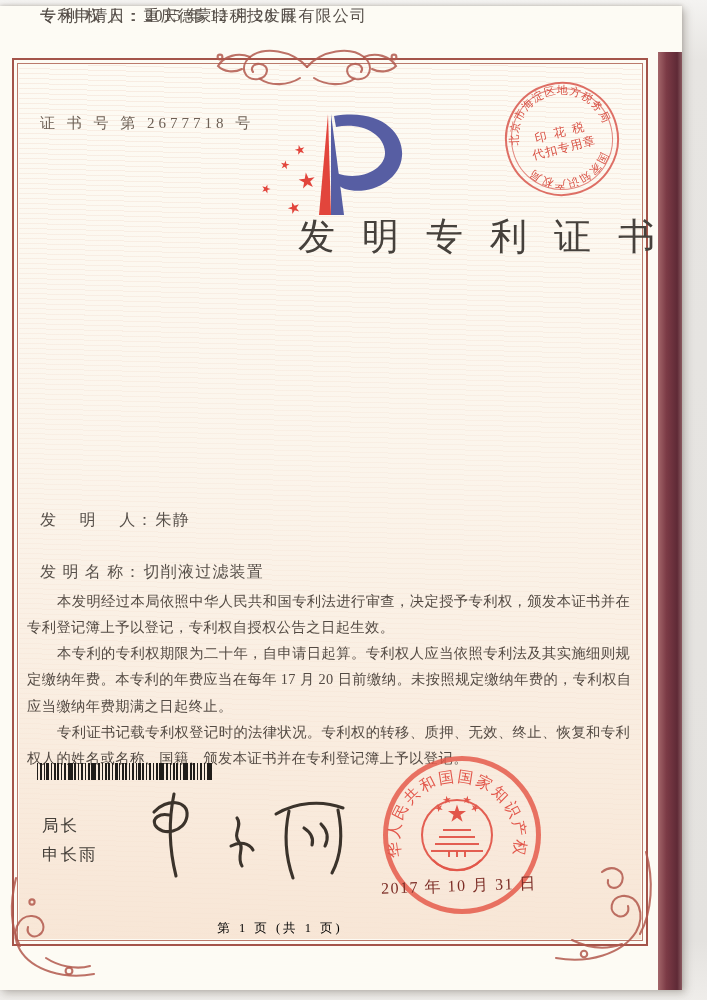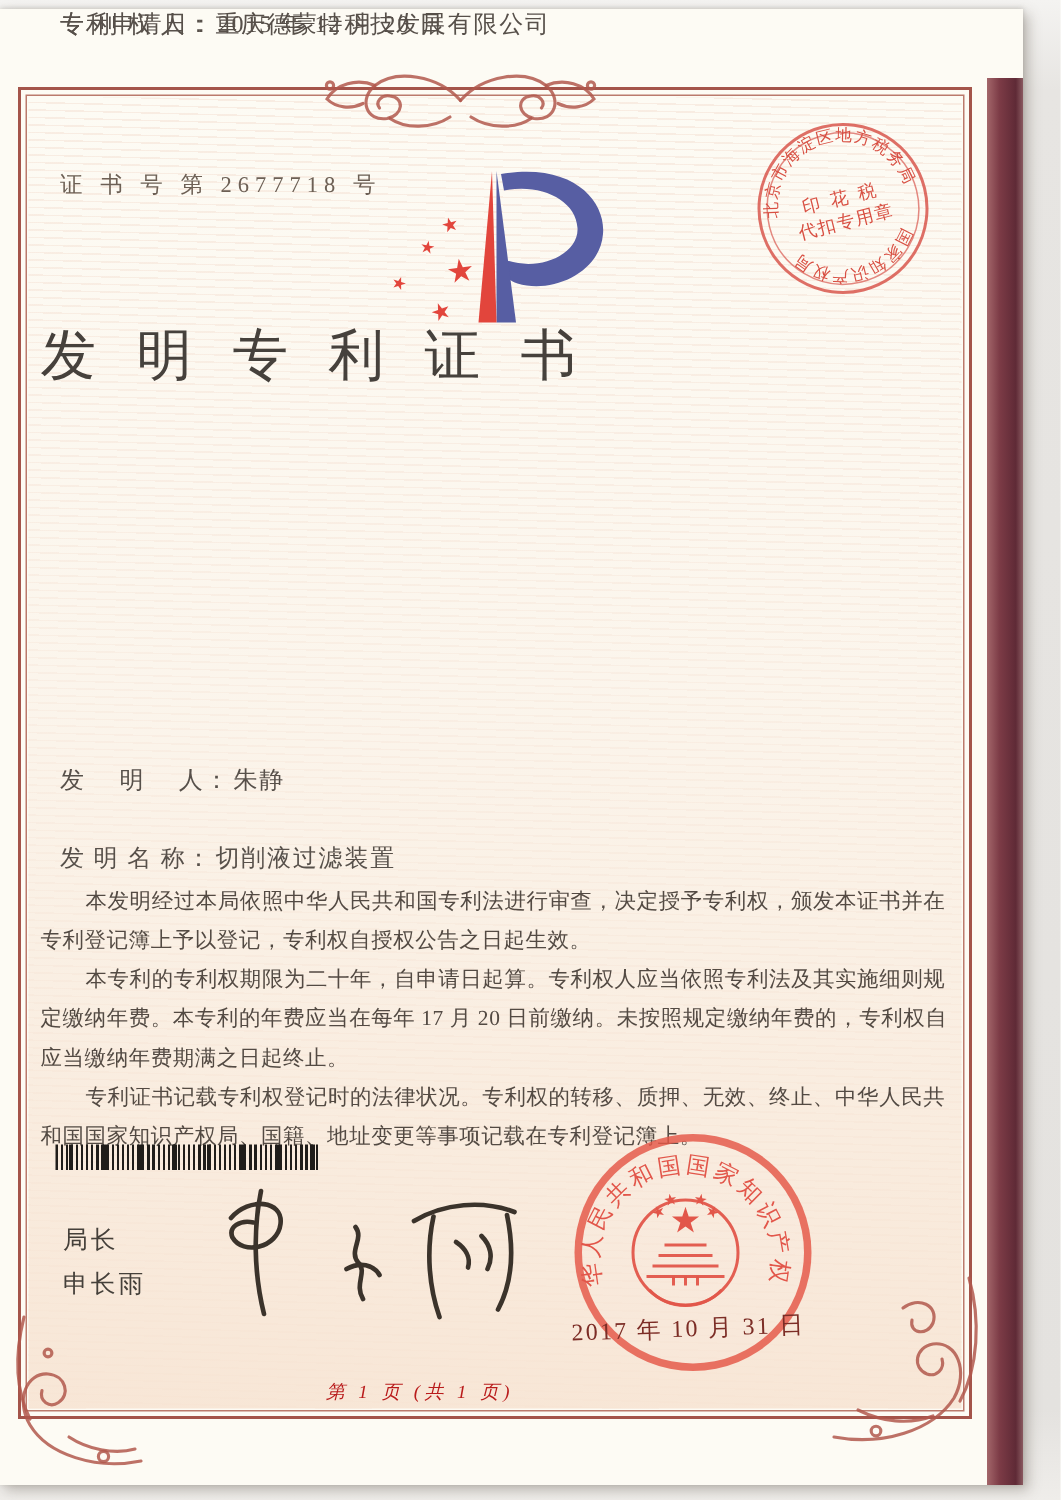--- a/index.html
+++ b/index.html
@@ -31,21 +31,21 @@
       linear-gradient(180deg, rgba(253,250,243,0) 0%, rgba(250,240,229,.55) 45%, rgba(247,228,211,.9) 100%),
       repeating-linear-gradient(1.5deg, rgba(216,138,106,.13) 0px, rgba(216,138,106,.13) 1px, rgba(0,0,0,0) 1px, rgba(0,0,0,0) 5px);
   }
   .orn{position:absolute;z-index:2;}
   .orn path,.orn circle{stroke:#b2584c;fill:none;stroke-width:2.1;stroke-linecap:round;opacity:.85;}
   .certno{
     position:absolute;left:40px;top:108px;font-size:15px;letter-spacing:4px;color:#6d6055;z-index:3;font-family:Liberation Serif, serif;
   }
   .logo{position:absolute;left:248px;top:104px;width:168px;height:112px;z-index:3;}
   .title{
-    position:absolute;left:0;top:206px;width:682px;text-align:left;
+    position:absolute;left:0;top:206px;width:682px;text-align:right;
     font-size:37px;letter-spacing:27px;text-indent:27px;color:#46413c;z-index:3;
   }
   .field{
     position:absolute;left:40px;font-size:16px;color:#57504a;letter-spacing:1.2px;z-index:3;white-space:nowrap;
   }
   .field .fvalue{margin-left:2px;}
   .field:nth-of-type(1){top:302px}
   .field:nth-of-type(2){top:352px}
   .field:nth-of-type(3){top:402px}
   .field:nth-of-type(4){top:454px}
@@ -55,21 +55,21 @@
     position:absolute;left:27px;top:582px;width:608px;z-index:3;
     font-size:14.3px;line-height:1.83;color:#534a43;letter-spacing:.4px;
   }
   .body-text p{margin:0;text-indent:2.1em;}
   .barcode{
     position:absolute;left:37px;top:757px;width:176px;height:17px;z-index:3;
     background:
       repeating-linear-gradient(90deg, rgba(32,29,26,0) 0 9px, #201d1a 9px 12px, rgba(32,29,26,0) 12px 23px),
       repeating-linear-gradient(90deg, #201d1a 0 1.5px, rgba(0,0,0,0) 1.5px 3.4px);
   }
-  .director{position:absolute;left:42px;top:806px;z-index:4;font-size:16.5px;color:#45403a;letter-spacing:2px;line-height:29px;}
+  .director{position:absolute;left:42px;top:806px;z-index:4;font-size:16.5px;color:#45403a;letter-spacing:2px;line-height:29px;font-family:Liberation Mono, monospace;}
   .signature{position:absolute;left:136px;top:778px;width:218px;height:102px;z-index:4;}
   .signature path{stroke:#3b332b;stroke-width:3.1;fill:none;stroke-linecap:round;stroke-linejoin:round;}
   .seal-office{
     position:absolute;left:383px;top:750px;width:148px;height:148px;border-radius:50%;
     border:5px solid rgba(228,85,70,.82);z-index:3;
     background:rgba(255,240,235,.06);
   }
   .seal-office svg{position:absolute;left:-5px;top:-5px;}
   .seal-office text{fill:#e2564a;font-family:"Liberation Serif",serif;}
   .seal-office .emb{stroke:#e2564a;fill:none;stroke-width:2;opacity:.95;}
@@ -81,21 +81,21 @@
     position:absolute;left:505px;top:76px;width:110px;height:110px;border-radius:50%;
     border:2px solid rgba(214,76,66,.8);z-index:3;transform:rotate(-14deg);
   }
   .seal-tax::after{
     content:"";position:absolute;left:4px;top:4px;right:4px;bottom:4px;border-radius:50%;
     border:1px solid rgba(214,76,66,.65);
   }
   .seal-tax text{fill:#d84f42;font-family:"Liberation Serif",serif;}
   .footer{
     position:absolute;left:180px;top:914px;width:200px;text-align:center;z-index:3;
-    font-size:12.5px;color:#b91c1c;letter-spacing:3px;font-style:italic;
+    font-size:12.5px;color:#000000;letter-spacing:3px;
   }
   .star{fill:#e2453c;}
 </style>
 </head>
 <body>
 
 <svg width="0" height="0" style="position:absolute">
   <defs>
     <path id="st" d="M0,-10L2.24,-3.09L9.51,-3.09L3.63,1.18L5.88,8.09L0,3.82L-5.88,8.09L-3.63,1.18L-9.51,-3.09L-2.24,-3.09Z"></path>
   </defs>
@@ -158,21 +158,21 @@
   <div class="title">发明专利证书</div>
 
   <div class="field"><span class="flabel">发　 明　 人：</span><span class="fvalue">朱静</span></div>
   <div class="field"><span class="flabel">发 明 名 称：</span><span class="fvalue">切削液过滤装置</span></div>
   <div class="field"><span class="flabel">专利申请日：</span><span class="fvalue">2015 年 12 月 20 日</span></div>
   <div class="field"><span class="flabel">专 利 权 人：</span><span class="fvalue">重庆德蒙特科技发展有限公司</span></div>
 
   <div class="body-text">
     <p>本发明经过本局依照中华人民共和国专利法进行审查，决定授予专利权，颁发本证书并在专利登记簿上予以登记，专利权自授权公告之日起生效。</p>
     <p>本专利的专利权期限为二十年，自申请日起算。专利权人应当依照专利法及其实施细则规定缴纳年费。本专利的年费应当在每年 17 月 20 日前缴纳。未按照规定缴纳年费的，专利权自应当缴纳年费期满之日起终止。</p>
-    <p>专利证书记载专利权登记时的法律状况。专利权的转移、质押、无效、终止、中华人民共和国国家知识产权局、国籍、地址变更等事项记载在专利登记簿上。</p>
+    <p>专利证书记载专利权登记时的法律状况。专利权的转移、质押、无效、终止、恢复和专利权人的姓名或名称、国籍、颁发本证书并在专利登记簿上予以登记。</p>
   </div>
 
   <div class="barcode"></div>
 
   <div class="director">
     <div>局长</div>
     <div>申长雨</div>
   </div>
 
   <svg class="signature" viewBox="0 0 218 102">

